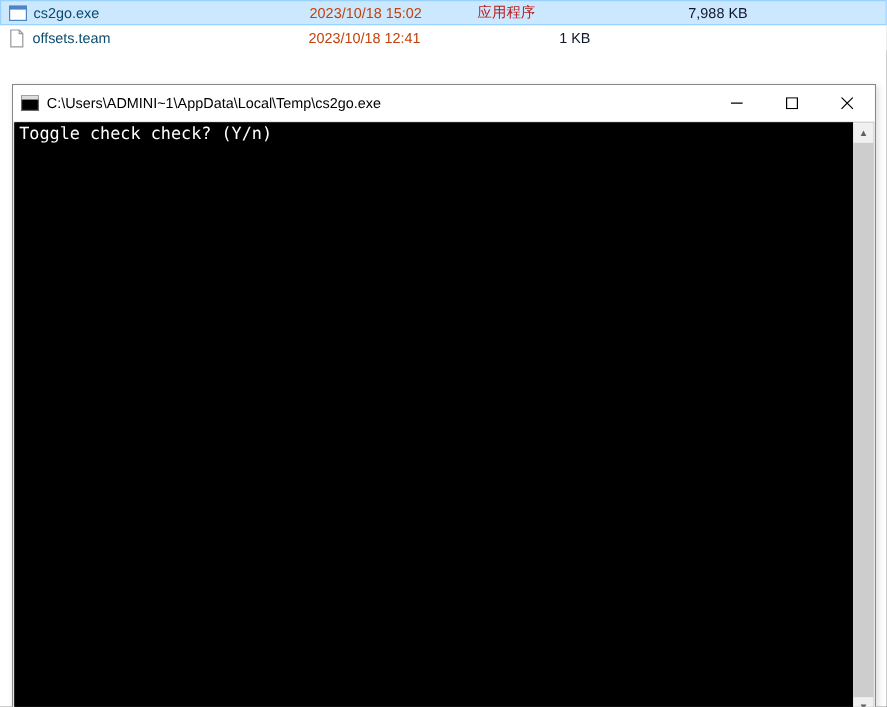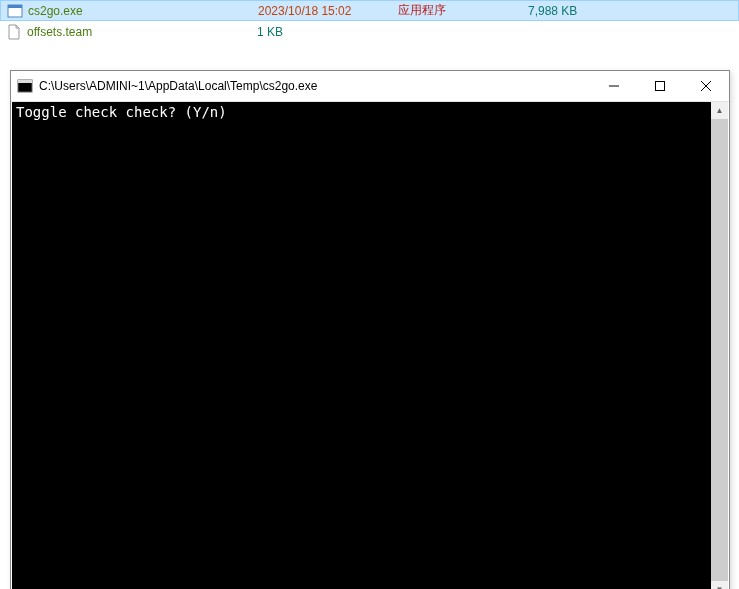--- a/index.html
+++ b/index.html
@@ -29,24 +29,24 @@
     }
     .file-icon {
       width: 16px;
       height: 16px;
       margin-right: 5px;
       display: flex;
       align-items: center;
       justify-content: center;
       flex-shrink: 0;
     }
-    .file-name { width: 230px; color: #4d7c0f; }
+    .file-name { width: 230px; color: #0c4a6e; }
     .file-date { width: 140px; color: #c2410c; }
     .file-type { width: 130px; color: #b91c1c; }
-    .file-size { width: 95px; color: #0f766e; }
+    .file-size { width: 95px; color: #0f172a; text-align: right; }
     
     .console-window {
       position: absolute;
       left: 10px;
       top: 70px;
       width: 720px;
       height: 530px;
       background: #ffffff;
       border: 1px solid #888;
       box-shadow: 2px 2px 6px rgba(0,0,0,0.15);
@@ -149,20 +149,21 @@
     <span class="file-size">7,988 KB</span>
   </div>
   <div class="file-row">
     <span class="file-icon">
       <svg width="16" height="16" viewBox="0 0 16 16">
         <path d="M3 1 h7 l3 3 v11 h-10 z" fill="#fff" stroke="#999" stroke-width="1"></path>
         <path d="M10 1 v3 h3" fill="none" stroke="#999" stroke-width="1"></path>
       </svg>
     </span>
     <span class="file-name">offsets.team</span>
+    <span class="file-date">2023/10/18 12:41</span>
     <span class="file-size">1 KB</span>
   </div>
 </div>
 
 <div class="console-window">
   <div class="titlebar">
     <span class="titlebar-icon">
       <svg width="16" height="16" viewBox="0 0 16 16">
         <rect x="1" y="2" width="14" height="12" fill="#000" stroke="#666" stroke-width="1"></rect>
         <rect x="1" y="2" width="14" height="3" fill="#ddd"></rect>

